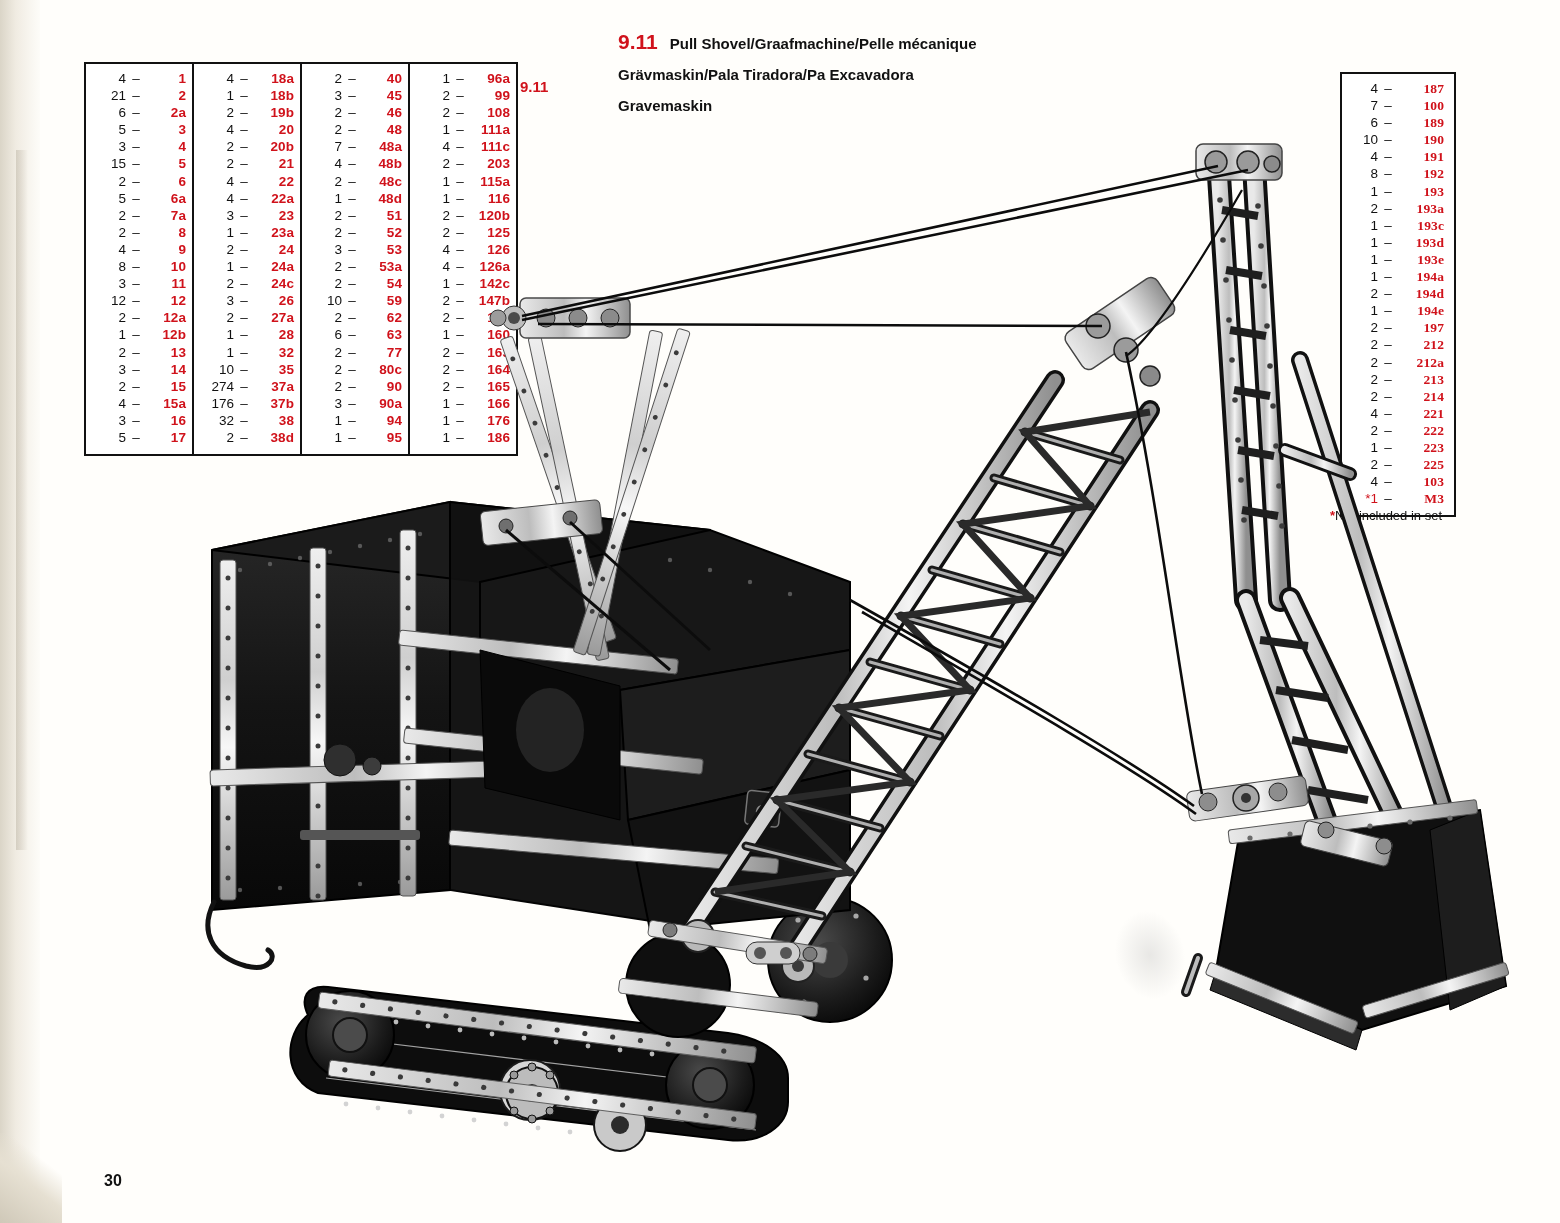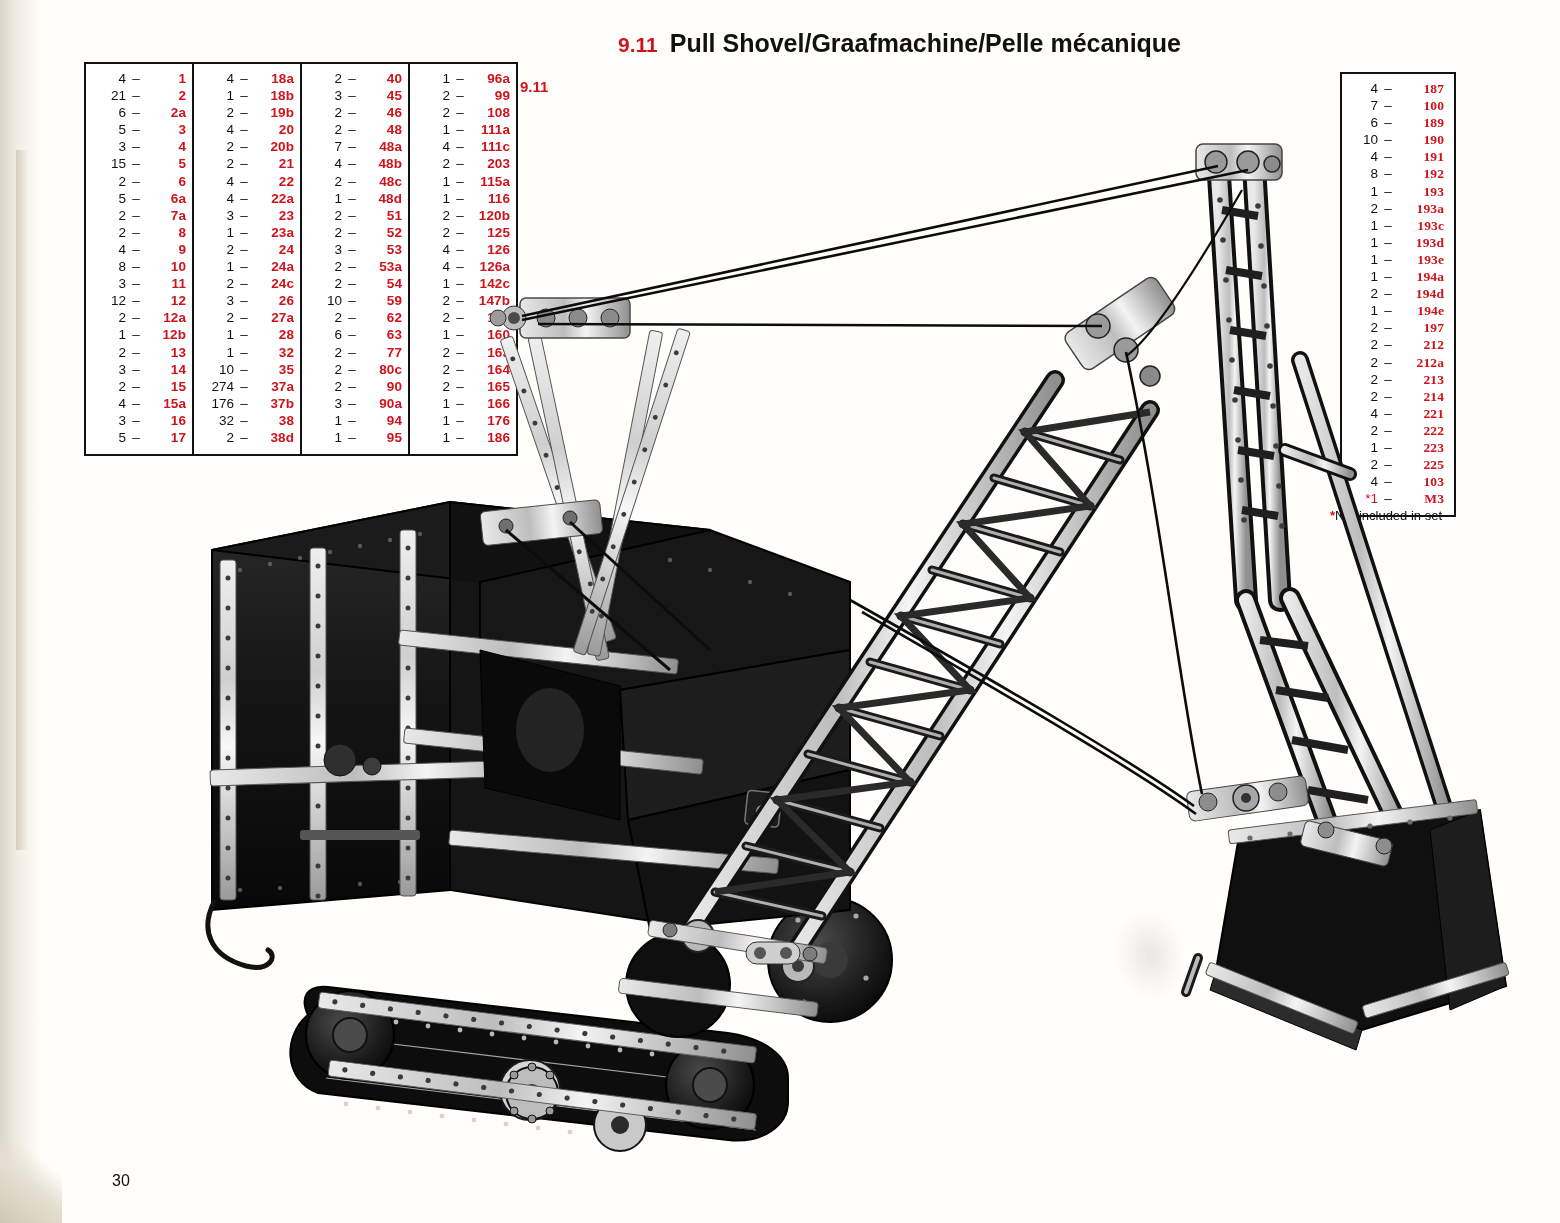--- a/index.html
+++ b/index.html
@@ -120,40 +120,40 @@
   }
   .heading .hnum {
     color: #d0121b;
     font-weight: 700;
     font-size: 21px;
     margin-right: 12px;
   }
   .heading .htitle {
     color: #111;
     font-weight: 700;
-    font-size: 25px;
+    font-size: 15px;
     line-height: 31px;
   }
   .heading-line { display: block; }
   .heading-line.first { display: flex; align-items: baseline; }
   .section-ref {
     position: absolute;
     left: 520px;
     top: 78px;
     color: #d0121b;
     font-weight: 700;
     font-size: 15px;
   }
 
   .page-num {
     position: absolute;
-    left: 112px;
+    left: 104px;
     top: 1172px;
     font-size: 16px;
-    font-weight: 400;
+    font-weight: 700;
     color: #111;
   }
 
   
   #illustration {
     position: absolute;
     left: 150px;
     top: 130px;
     width: 1380px;
     height: 1040px;
@@ -168,20 +168,22 @@
   <div class="scan-curl"></div>
   <div class="scan-corner-bl"></div>
   <div class="smudge"></div>
 </div>
 
 <div class="heading">
   <div class="heading-line first">
     <span class="hnum">9.11</span>
     <span class="htitle">Pull Shovel/Graafmachine/Pelle mécanique</span>
   </div>
+  <div class="htitle heading-line">Grävmaskin/Pala Tiradora/Pa Excavadora</div>
+  <div class="htitle heading-line">Gravemaskin</div>
 </div>
 <div class="section-ref">9.11</div>
 
 <div class="parts-table" id="parts-table">
     <div class="parts-col">
       <div class="prow">
         <span class="qty">4</span>
         <span class="dash">–</span>
         <span class="pno">1</span>
       </div>

